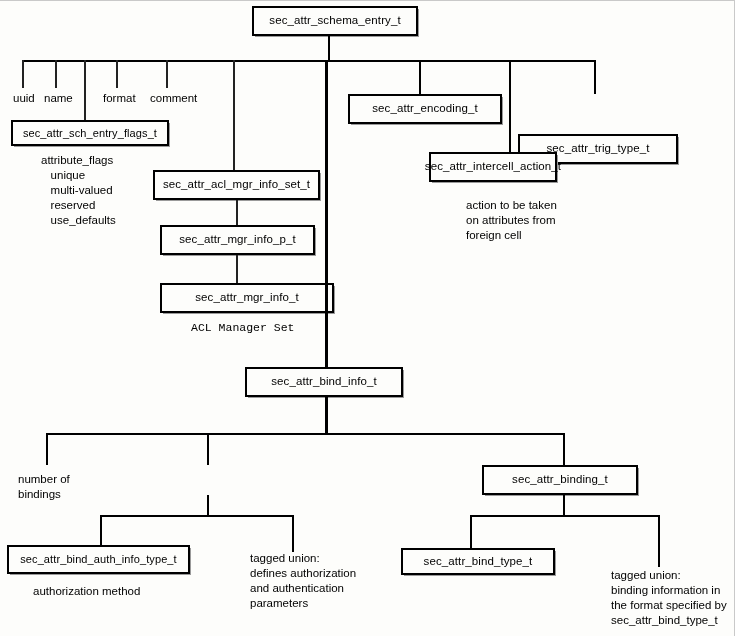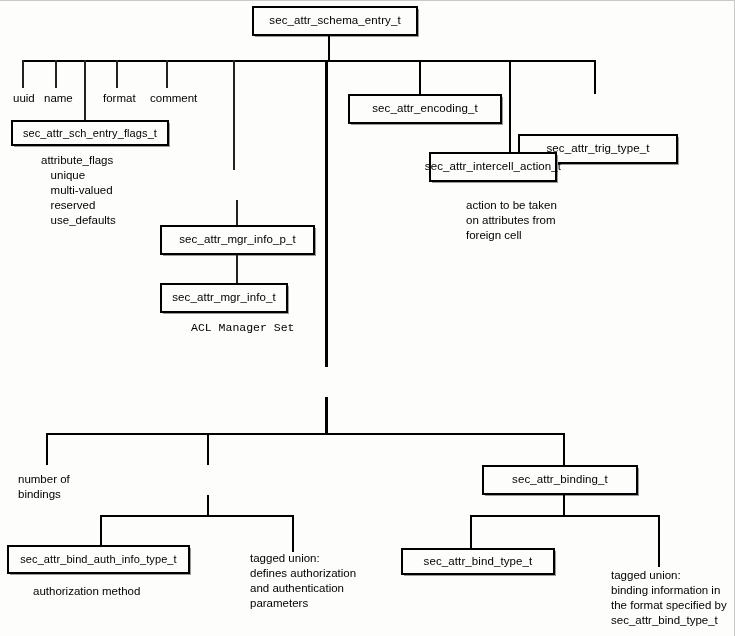--- a/index.html
+++ b/index.html
@@ -119,33 +119,35 @@
   <div class="node" style="left:518px; top:94px; width:160px; height:30px;margin-top:40px;">sec_attr_trig_type_t</div>
 
   <div class="node" style="left:429px; top:152px; width:128px; height:30px;">sec_attr_intercell_action_t</div>
 
   <div class="note" style="left:466px; top:198px;">action to be taken
 on attributes from
 foreign cell</div>
 
   <div class="vline thin" style="left:233px; top:60px; height:110px;"></div>
 
+  <div class="node" style="left:153px; top:170px; width:167px; height:30px;">sec_attr_acl_mgr_info_set_t</div>
 
   <div class="vline thin" style="left:236px; top:200px; height:25px;"></div>
 
   <div class="node" style="left:160px; top:225px; width:155px; height:30px;">sec_attr_mgr_info_p_t</div>
 
   <div class="vline thin" style="left:236px; top:255px; height:28px;"></div>
 
-  <div class="node" style="left:160px; top:283px; width:128px; height:30px;">sec_attr_mgr_info_t</div>
+  <div class="node" style="left:160px; top:283px; width:174px; height:30px;">sec_attr_mgr_info_t</div>
 
   <div class="note" style="left:191px; top:320px;font-family:Liberation Mono, monospace;">ACL Manager Set</div>
 
   <div class="vline" style="left:325px; top:60px; width:3px; height:307px;"></div>
 
+  <div class="node" style="left:245px; top:367px; width:158px; height:30px;">sec_attr_bind_info_t</div>
 
   <div class="vline" style="left:325px; top:397px; width:3px; height:37px;"></div>
 
   <div class="hline" style="left:46px; top:433px; width:519px;"></div>
 
   <div class="vline" style="left:46px; top:433px; height:32px;"></div>
   <div class="vline" style="left:207px; top:433px; height:32px;"></div>
   <div class="vline" style="left:563px; top:433px; height:32px;"></div>
 
   <div class="note" style="left:18px; top:472px;">number of

